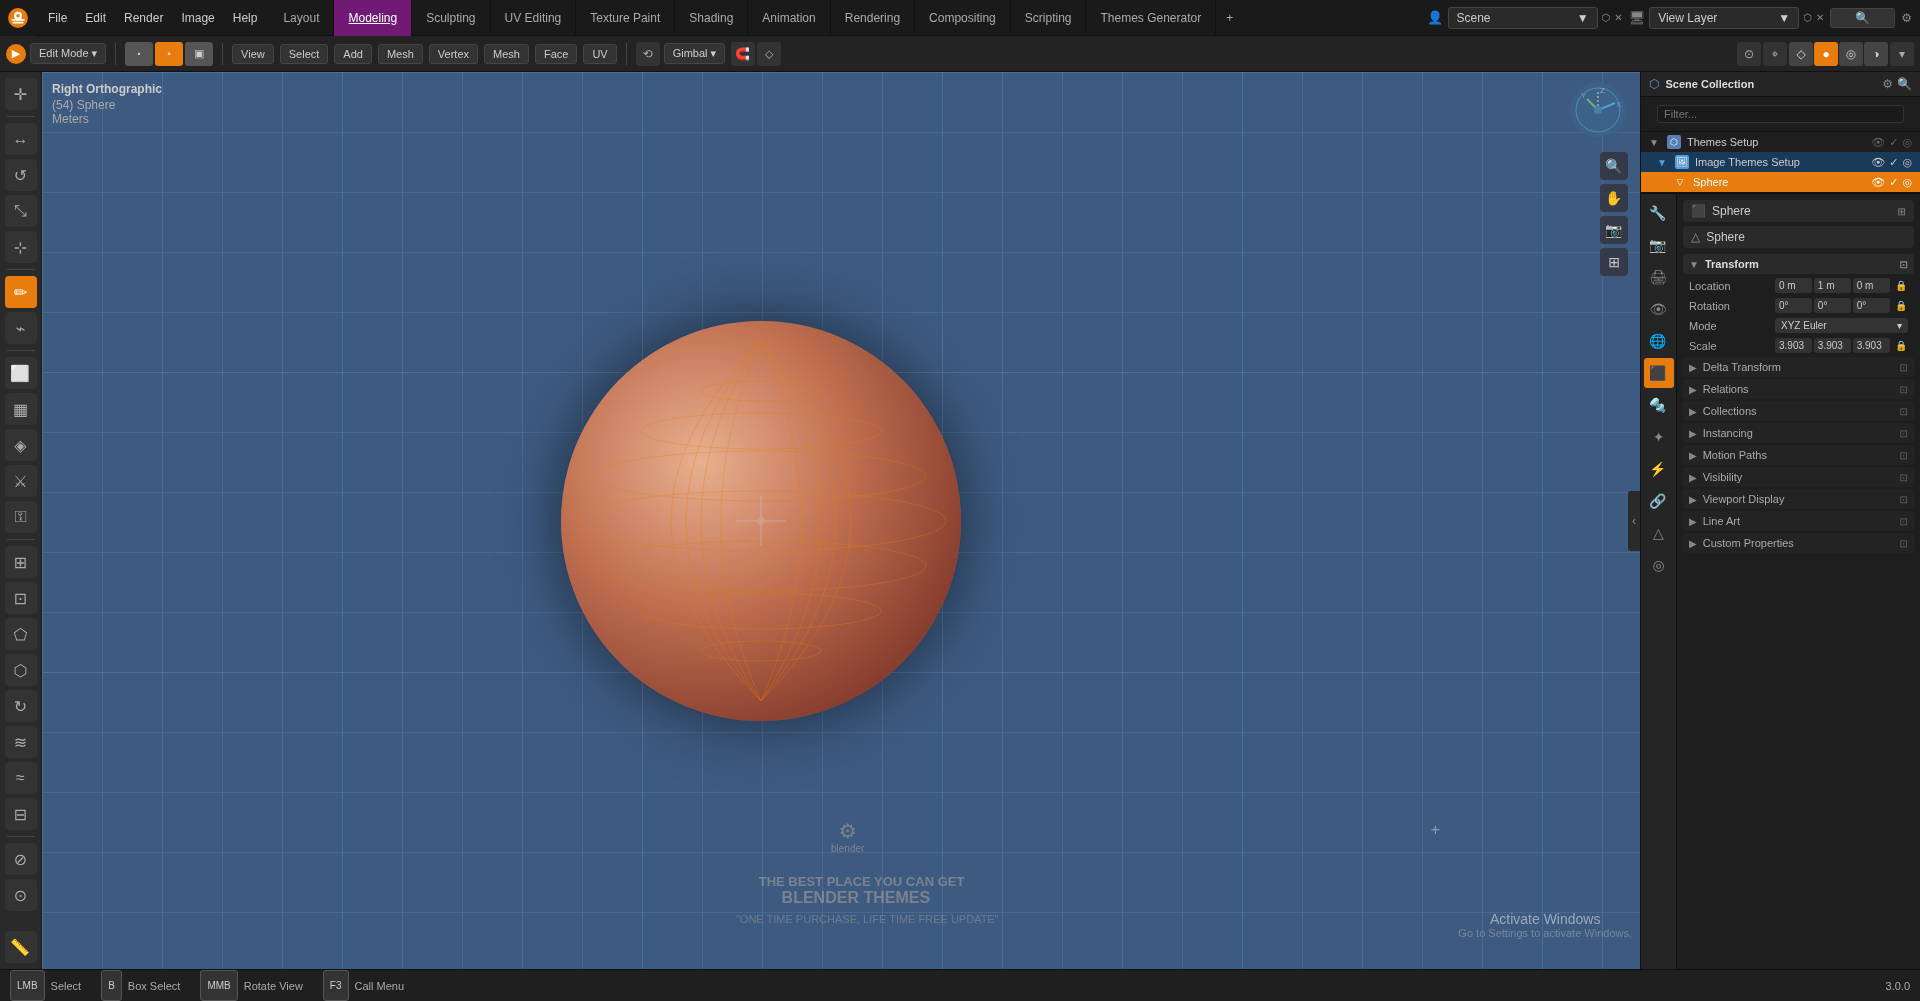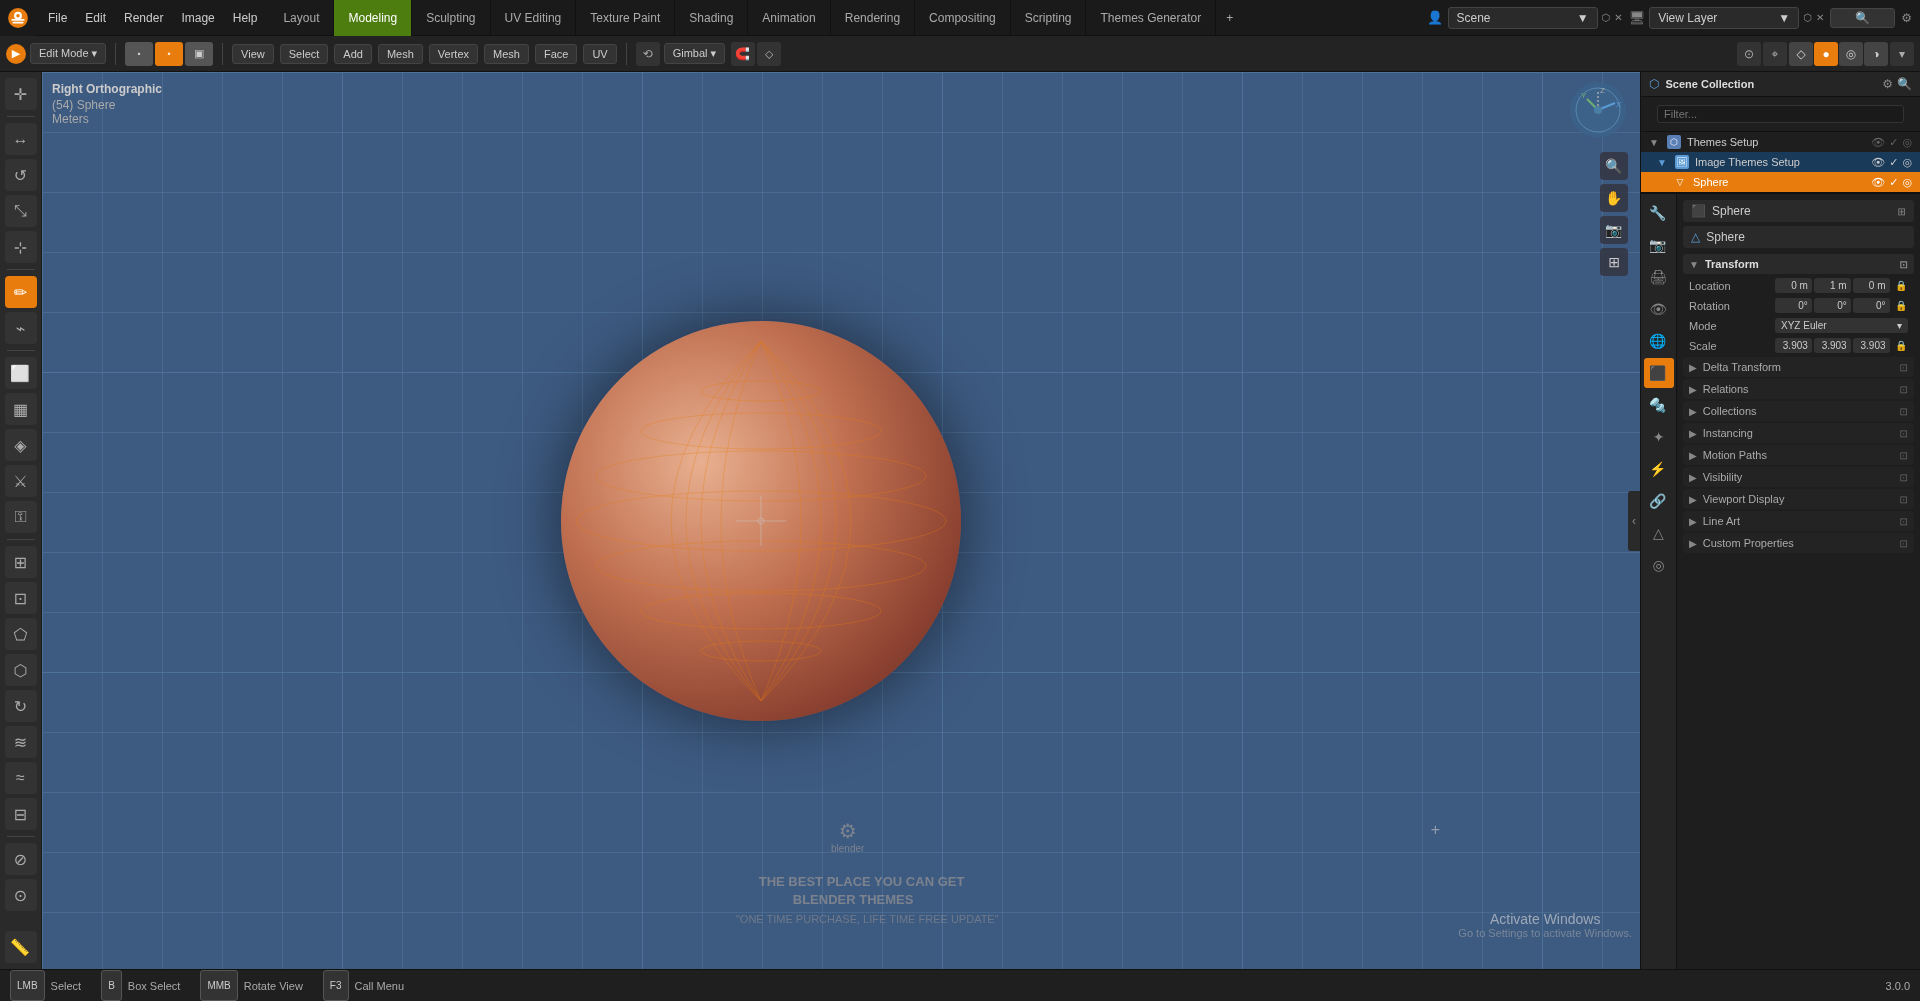--- a/index.html
+++ b/index.html
@@ -8,21 +8,21 @@
     
     #top-menu {
       width: 100%; height: 36px; background: #1a1a1a; display: flex; align-items: center;
       border-bottom: 1px solid #111;
     }
     .blender-logo { width: 36px; height: 36px; display: flex; align-items: center; justify-content: center; background: #1a1a1a; }
     .top-menu-items { display: flex; align-items: center; gap: 2px; padding: 0 4px; }
     .top-menu-item { padding: 4px 8px; color: #ccc; cursor: pointer; border-radius: 3px; font-size: 12px; }
     .workspace-tabs { display: flex; align-items: stretch; flex: 1; height: 36px; }
     .workspace-tab { padding: 0 14px; display: flex; align-items: center; color: #aaa; cursor: pointer; font-size: 12px; border-right: 1px solid #111; }
-    .workspace-tab.modeling { background: #4d7c0f; color: #fff; }
+    .workspace-tab.modeling { background: #701a75; color: #fff; text-decoration: underline; }
     .tab-add { padding: 0 10px; color: #aaa; cursor: pointer; display: flex; align-items: center; }
 
     .right-header { display: flex; align-items: center; gap: 6px; margin-left: auto; padding-right: 8px; }
     .scene-dropdown { background: #2a2a2a; border: 1px solid #444; border-radius: 3px; padding: 3px 8px; color: #ccc; width: 150px; display: flex; align-items: center; justify-content: space-between; cursor: pointer; }
 
     
     #second-toolbar {
       width: 100%; height: 36px; background: #232323; display: flex; align-items: center;
       border-bottom: 1px solid #111; padding: 0 6px; gap: 6px;
     }
@@ -140,21 +140,21 @@
     .prop-content { flex: 1; padding: 6px; overflow-y: auto; }
     .prop-object-name { background: #2a2a2a; border-radius: 4px; padding: 4px 8px; color: #ccc; margin-bottom: 4px; display: flex; align-items: center; gap: 6px; }
 
     .prop-section { margin-bottom: 2px; }
     .prop-section-header { display: flex; align-items: center; gap: 6px; padding: 4px 6px; background: #2a2a2a; border-radius: 3px; cursor: pointer; color: #ddd; font-size: 11px; font-weight: bold; margin-bottom: 2px; }
     .section-arrow { color: #888; font-size: 10px; }
     .section-expand { margin-left: auto; color: #888; font-size: 10px; }
 
     .prop-row { display: flex; align-items: center; gap: 6px; padding: 2px 6px; font-size: 11px; margin-bottom: 1px; }
     .prop-label { color: #aaa; width: 80px; flex-shrink: 0; font-size: 11px; }
-    .prop-field { flex: 1; background: #333; border-radius: 3px; padding: 2px 4px; color: #ccc; font-size: 10px; text-align: right; }
+    .prop-field { flex: 1; background: #333; border-radius: 3px; padding: 2px 4px; color: #ccc; font-size: 10px; text-align: left; }
     .prop-lock { color: #555; font-size: 10px; cursor: pointer; }
     .prop-dropdown { flex: 1; background: #333; border-radius: 3px; padding: 2px 6px; color: #ccc; font-size: 10px; display: flex; align-items: center; justify-content: space-between; cursor: pointer; }
 
     .collapsed-section { display: flex; align-items: center; gap: 6px; padding: 4px 6px; background: #232323; border-radius: 3px; cursor: pointer; color: #aaa; font-size: 11px; margin-bottom: 2px; }
   </style>
 </head>
 <body>
 
 <div id="top-menu">
   <div class="blender-logo">
@@ -353,21 +353,21 @@
           </svg>
         </div>
       </div>
     </div>
 
     <div style="position:absolute;bottom:115px;left:50%;transform:translateX(-30%);text-align:center;color:rgba(200,180,160,0.45);pointer-events:none;">
       <div style="font-size:20px;">⚙</div>
       <div style="font-size:10px;">blender</div>
     </div>
     <div style="position:absolute;bottom:80px;left:50%;transform:translateX(-40%);text-align:center;color:rgba(200,180,160,0.45);font-size:13px;font-weight:bold;pointer-events:none;">THE BEST PLACE YOU CAN GET</div>
-    <div style="position:absolute;bottom:62px;left:50%;transform:translateX(-40%);text-align:left;color:rgba(200,180,160,0.45);font-size:13px;font-weight:bold;pointer-events:none;">BLENDER THEMES</div>
+    <div style="position:absolute;bottom:62px;left:50%;transform:translateX(-40%);text-align:left;color:rgba(200,180,160,0.45);font-size:16px;font-weight:bold;pointer-events:none;">BLENDER THEMES</div>
     <div style="position:absolute;bottom:44px;left:50%;transform:translateX(-40%);text-align:center;color:rgba(200,180,160,0.35);font-size:11px;pointer-events:none;">"ONE TIME PURCHASE, LIFE TIME FREE UPDATE"</div>
 
     <div class="activate-windows">
       <div style="font-size:14px;color:rgba(220,220,220,0.6);">Activate Windows</div>
       <div style="font-size:11px;color:rgba(180,180,180,0.5);">Go to Settings to activate Windows.</div>
     </div>
 
     <div style="position:absolute;bottom:130px;right:200px;color:rgba(200,200,200,0.6);font-size:16px;pointer-events:none;">+</div>
   </div>
 

